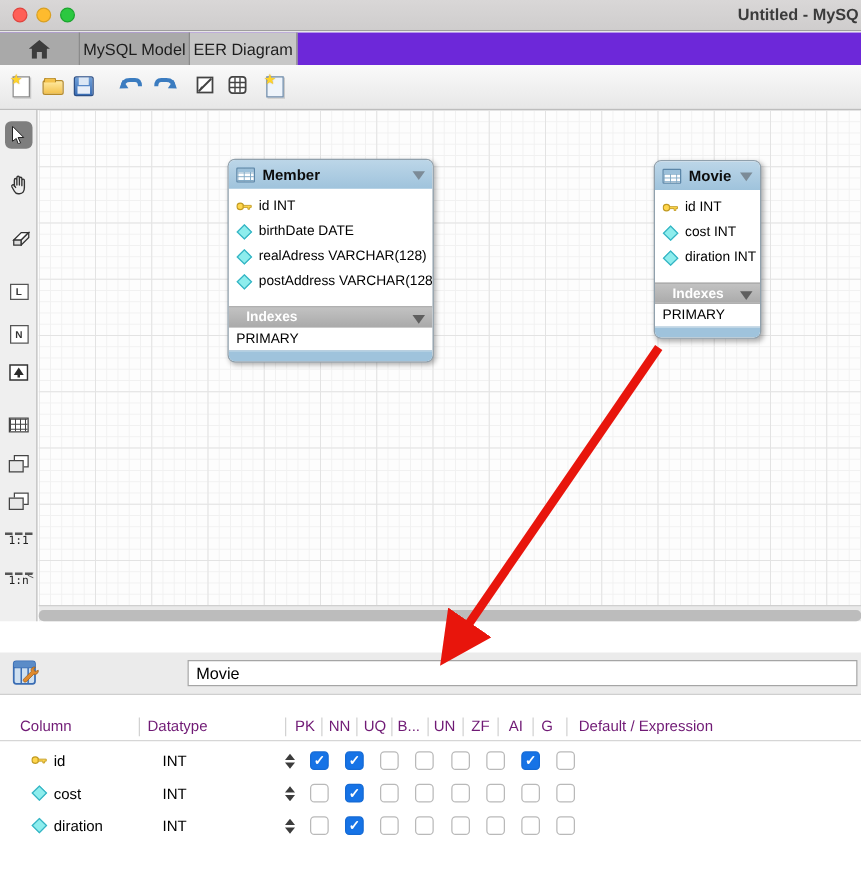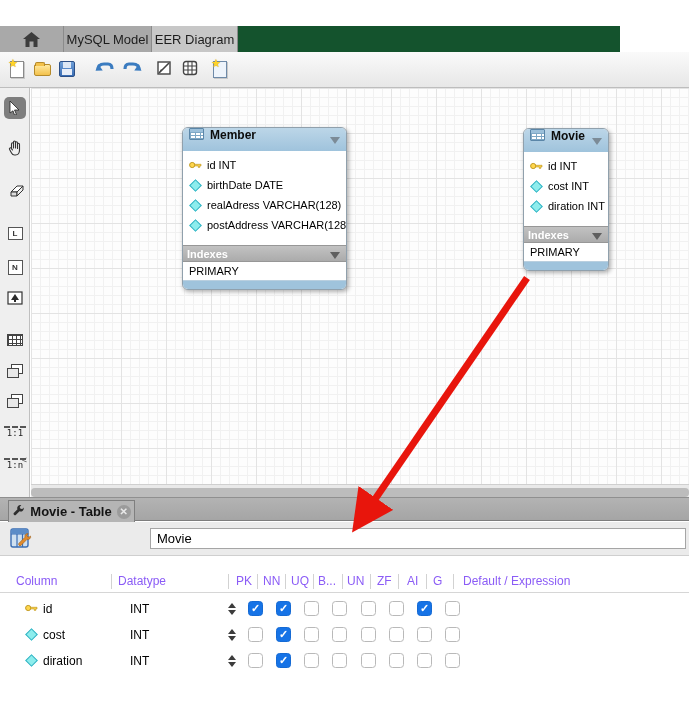--- a/index.html
+++ b/index.html
@@ -9,21 +9,21 @@
   
   .titlebar { position:absolute; left:0; top:0; width:689px; height:25px;
     background:linear-gradient(#d9d7d7,#cfcdcd); border-bottom:1px solid #9e9e9e; }
   .tl { position:absolute; top:6px; width:12px; height:12px; border-radius:50%; }
   .tl.r { left:10px; background:#ff5f57; border:1px solid #e0443e; }
   .tl.y { left:29px; background:#febb2e; border:1px solid #d8a023; }
   .tl.g { left:48px; background:#2bc840; border:1px solid #1ba52e; }
   .win-title { position:absolute; right:2px; top:4px; font-size:13px; font-weight:bold; color:#3b3b3b; white-space:nowrap; }
 
   
-  .tabbar { position:absolute; left:0; top:26px; width:620px; height:26px; background:#14532d; }
+  .tabbar { position:absolute; left:0; top:26px; width:689px; height:26px; background:#6d28d9; }
   .dtab { position:absolute; top:0; height:26px; display:flex; align-items:center; justify-content:center;
     font-size:13px; color:#1d1d1d; background:#a9a9a9; border-right:1px solid #8b8b8b; }
   .dtab.home { left:0; width:64px; }
   .dtab.t1 { left:64px; width:88px; }
   .dtab.t2 { left:152px; width:86px; background:#c7c7c7; }
 
   
   .toolbar { position:absolute; left:0; top:52px; width:689px; height:36px;
     background:linear-gradient(#fafafa,#e7e7e7); border-bottom:1px solid #bdbdbd; }
   .tb-ic { position:absolute; top:8px; width:20px; height:20px; }
@@ -68,35 +68,35 @@
       linear-gradient(#f1f1f1 1px, transparent 1px),
       linear-gradient(90deg,#f1f1f1 1px, transparent 1px);
     background-size:45px 45px,45px 45px,9px 9px,9px 9px; }
   .hscroll { position:absolute; left:31px; top:484px; width:658px; height:13px;
     background:#e9e9e9; border-top:1px solid #cfcfcf; }
   .hthumb { position:absolute; left:0; top:3px; width:658px; height:9px; background:#bcbcbc; border-radius:4px; }
 
   
   .node { position:absolute; background:#fff; border:1px solid #90a0ac; border-radius:6px;
     box-shadow:1.5px 2px 4px rgba(0,0,0,.3); overflow:hidden; }
-  .node-hd { height:23px; background:linear-gradient(#bcd6e8,#9fc3dc); display:flex; align-items:flex-start;
+  .node-hd { height:23px; background:linear-gradient(#bcd6e8,#9fc3dc); display:flex; align-items:center;
     padding:0 6px; font-size:12px; font-weight:bold; color:#0c0c0c; position:relative; }
   .tbl-ico { width:15px; height:12px; margin-right:6px; border:1px solid #5b86a8; background:
     linear-gradient(#9cc0da 0 3px, transparent 3px),
     linear-gradient(#7fa8c5 1px,transparent 1px) 0 3px/100% 3px,
     linear-gradient(90deg,#7fa8c5 1px,transparent 1px) 0 0/5px 100%, #fff; border-radius:1px; flex:none; }
   .tri { position:absolute; right:6px; top:9px; width:0; height:0;
     border-left:5px solid transparent; border-right:5px solid transparent; border-top:7px solid #7c8b97; }
   .node-body { padding:4px 1px 10px 0; }
   .ncol { height:20px; display:flex; align-items:center; padding:0 6px; font-size:11px; color:#000; white-space:nowrap; }
   .key-ico { width:13px; height:10px; margin-right:5px; flex:none; }
   .dia { width:9px; height:9px; margin:0 7px 0 2px; background:#8deded; border:1px solid #35b3c3;
     transform:rotate(45deg); flex:none; }
   .node-sec { height:17px; background:linear-gradient(#c2c2c2,#ababab); color:#fff; font-weight:bold;
-    font-size:11px; display:flex; align-items:center; padding:0 4px; position:relative;
+    font-size:11px; display:flex; align-items:center; padding:0 14px; position:relative;
     border-top:1px solid #979797; border-bottom:1px solid #979797; }
   .node-sec .tri { border-top-color:#5f5f5f; top:6px; }
   .node-idx { height:19px; font-size:11px; color:#000; display:flex; align-items:center; padding:0 6px;
     border-bottom:1px solid #b9cfdf; }
   .node-ft { height:8px; background:#9fc3dc; }
 
   
   .panel-hd { position:absolute; left:0; top:497px; width:689px; height:24px;
     background:linear-gradient(#b3b3b3,#a5a5a5); border-top:1px solid #8f8f8f; border-bottom:1px solid #7d7d7d; }
   .panel-tab { position:absolute; left:8px; top:2px; width:127px; height:22px; background:#b5b5b5;
@@ -107,21 +107,21 @@
   .name-row { position:absolute; left:0; top:522px; width:689px; height:34px; background:#ebebeb;
     border-bottom:1px solid #cfcfcf; }
   .name-lbl { position:absolute; left:0; top:9px; width:143px; text-align:right; font-size:13px; color:#1c1c1c; }
   .name-input { position:absolute; left:150px; top:6px; width:536px; height:21px; border:1px solid #a5a5a5;
     background:#fff; font-size:13px; padding:0 6px; font-family:"Liberation Sans",sans-serif; color:#000; }
   .big-ic { position:absolute; left:9px; top:5px; width:24px; height:24px; }
 
   
   .grid-area { position:absolute; left:0; top:556px; width:689px; height:157px; background:#fff; }
   .ghead { position:absolute; left:0; top:14px; width:689px; height:23px; border-bottom:1px solid #d6d6d6; }
-  .ghead span { position:absolute; top:4px; font-size:12px; color:#8b5cf6; white-space:nowrap; }
+  .ghead span { position:absolute; top:4px; font-size:12px; color:#701a75; white-space:nowrap; }
   .vsep { position:absolute; top:4px; width:1px; height:15px; background:#d2d2d2; }
   .grow { position:absolute; left:12px; width:689px; height:26px; }
   .grow .cell { position:absolute; font-size:12px; color:#000; top:6px; white-space:nowrap; }
   .grow .row-ic { position:absolute; left:13px; top:7px; }
   .grow.newrow { left:8px; width:678px; height:22px; background:#dcdcdc; }
   .grow.newrow .cell { color:#8a8a8a; top:4px; }
   .cb { position:absolute; top:5px; width:15px; height:15px; border:1px solid #b9b9b9; border-radius:3.5px; background:#fff; }
   .newrow .cb { top:3px; background:#fff; }
   .cb.on { background:#1673e6; border-color:#156ad4; }
   .cb.on:after { content:"✓"; position:absolute; left:2px; top:0px; font-size:11px; color:#fff; font-weight:bold; }
@@ -132,20 +132,26 @@
   .newrow .stepper { top:4px; }
 
   
   .arrow-svg { position:absolute; left:0; top:0; width:689px; height:713px; pointer-events:none; z-index:50; }
 </style>
 </head>
 <body>
 
 <div class="app">
 
+  <div class="titlebar">
+    <span class="tl r"></span>
+    <span class="tl y"></span>
+    <span class="tl g"></span>
+    <span class="win-title">Untitled - MySQ</span>
+  </div>
 
   <div class="tabbar">
     <div class="dtab home">
       <svg width="17" height="15" viewBox="0 0 17 15">
         <path d="M8.5 0 L17 7 H14.5 V15 H10.5 V9.5 H6.5 V15 H2.5 V7 H0 Z" fill="#3c3c3c"></path>
       </svg>
     </div>
     <div class="dtab t1">
       <span>MySQL Model</span>
     </div>
@@ -320,29 +326,20 @@
         </div>
     </div>
     <div class="node-sec">
       <span>Indexes</span>
       <span class="tri"></span>
     </div>
     <div class="node-idx">PRIMARY</div>
     <div class="node-ft"></div>
   </div>
 
-  <div class="panel-hd">
-    <div class="panel-tab">
-      <svg width="13" height="13" viewBox="0 0 13 13">
-        <path d="M11.5 2.5 a3 3 0 0 1 -4 3.8 L4 9.8 a1.4 1.4 0 0 1 -2 -2 L5.5 4.3 a3 3 0 0 1 3.8-4 L7.6 2 l1.2 2 2-.3 Z" fill="#2e2e2e"></path>
-      </svg>
-      <span>Movie - Table</span>
-      <span class="close-ic">✕</span>
-    </div>
-  </div>
 
   <div class="name-row">
     <span class="big-ic">
       <svg width="24" height="24" viewBox="0 0 24 24">
         <rect x="2" y="2" width="17" height="18" rx="2" fill="#cfe0f0" stroke="#3a6db4" stroke-width="1.4"></rect>
         <path d="M2 7 H19 M8 7 V20 M13.5 7 V20" stroke="#3a6db4" stroke-width="1.2"></path>
         <rect x="2" y="2" width="17" height="5" rx="2" fill="#5b8cc8"></rect>
         <path d="M21.5 9 a2.6 2.6 0 0 1 -3.4 3.3 L12 18.4 a1.5 1.5 0 0 1 -2.1 -2.1 L16 10.2 a2.6 2.6 0 0 1 3.3-3.4 L17.8 8.3 l1.1 1.8 1.8-.4 Z" fill="#e08a2d" stroke="#9c5f1c" stroke-width="0.6"></path>
       </svg>
     </span>

